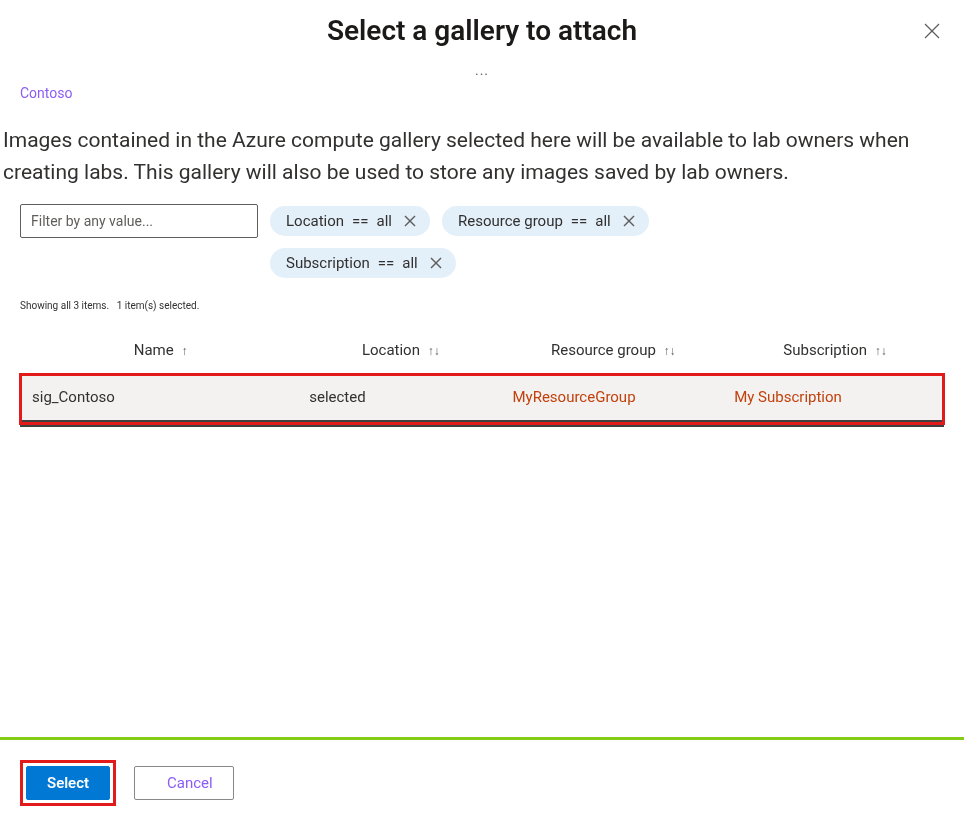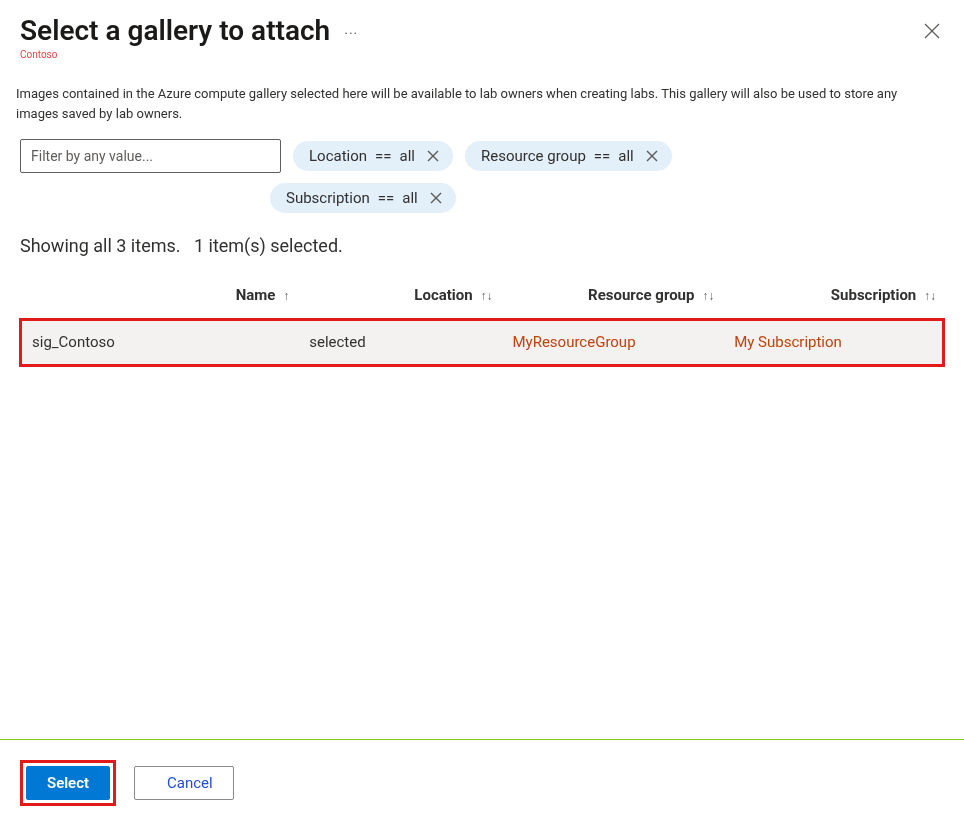--- a/index.html
+++ b/index.html
@@ -7,87 +7,87 @@
       font-family: "Segoe UI", -apple-system, BlinkMacSystemFont, Roboto, sans-serif;
       font-size: 14px;
       color: #323130;
       background: #fff;
       width: 964px;
       height: 828px;
       position: relative;
       overflow: hidden;
     }
     .header { padding: 14px 20px 6px 20px; position: relative; }
-    .title-row { display: flex; align-items: center; gap: 14px; }
+    .title-row { display: flex; align-items: center; gap: 14px; flex-direction: column; }
     .title { font-size: 28px; font-weight: 600; color: #1b1a19; }
     .ellipsis { color: #605e5c; font-size: 14px; letter-spacing: 1px; padding-top: 6px; }
     .close-btn {
       position: absolute; right: 20px; top: 20px;
       width: 24px; height: 24px;
       display: flex; align-items: center; justify-content: center;
       cursor: pointer; color: #605e5c; background: none; border: none;
     }
-    .subtitle { color: #ef4444; font-size: 10px; margin-top: 2px; }
-    .description { padding: 18px 20px 0 16px; font-size: 13px; line-height: 1.5; color: #323130; max-width: 940px; }
+    .subtitle { color: #8b5cf6; font-size: 14px; margin-top: 2px; }
+    .description { padding: 18px 20px 0 3px; font-size: 21px; line-height: 1.5; color: #323130; max-width: 940px; }
     .filters-row {
       display: flex; flex-wrap: wrap; align-items: center; gap: 12px;
       padding: 16px 20px 0 20px;
     }
     .filter-input {
-      width: 261px; height: 34px;
+      width: 238px; height: 34px;
       border: 1px solid #605e5c; border-radius: 2px;
       padding: 12px 10px; font-size: 14px; color: #323130;
       font-family: inherit;
     }
     .filter-input::placeholder { color: #605e5c; }
     .filter-pill {
       display: inline-flex; align-items: center; gap: 8px;
       background: #e3eff9; border-radius: 18px;
       padding: 6px 14px 6px 16px; font-size: 15px; color: #323130;
       cursor: pointer;
     }
     .filter-pill .bold { font-weight: 400; }
     .filter-pill .x { color: #605e5c; display: flex; align-items: center; margin-left: 4px; }
-    .status-text { padding: 22px 20px 8px 20px; font-size: 18px; color: #323130; }
+    .status-text { padding: 22px 20px 8px 20px; font-size: 10px; color: #323130; }
     .table-wrap { padding: 8px 20px 0 20px; }
     table { width: 100%; border-collapse: collapse; table-layout: fixed; }
     th {
-      text-align: right; font-weight: 700; font-size: 15px;
+      text-align: center; font-weight: 400; font-size: 15px;
       padding: 14px 8px 14px 12px; border-bottom: 1px solid #edebe9;
       color: #323130;
     }
     .sort-ind { color: #605e5c; font-size: 12px; margin-left: 4px; vertical-align: middle; }
     td {
       padding: 14px 8px 14px 12px; font-size: 15px;
-      border-bottom: 1px solid #404040;
+      border-bottom: 7px solid #404040;
     }
     tr.selected td { background: #f3f2f1; }
     tr.highlighted { outline: 3px solid #e21a1a; outline-offset: -2px; position: relative; }
     .link { color: #c2410c; cursor: pointer; }
     .col-name { width: 30%; }
     .col-loc { width: 22%; }
     .col-rg { width: 24%; }
     .col-sub { width: 24%; }
     .footer {
       position: absolute; left: 0; right: 0; bottom: 0;
-      border-top: 1px solid #84cc16;
+      border-top: 3px solid #84cc16;
       padding: 20px 20px 22px 20px;
       display: flex; gap: 18px; align-items: center;
       background: #fff;
     }
     .btn {
       height: 34px; padding: 0 20px; font-size: 15px;
       border-radius: 2px; cursor: pointer; font-family: inherit;
     }
     .btn-primary {
       background: #0078d4; color: #fff; border: 1px solid #0078d4; font-weight: 600;
     }
     .btn-primary-wrap { padding: 3px; border: 3px solid #e21a1a; display: inline-block; }
     .btn-secondary {
-      background: #fff; color: #1d4ed8; border: 1px solid #8a8886; padding-left: 32px;
+      background: #fff; color: #8b5cf6; border: 1px solid #8a8886; padding-left: 32px;
     }
     svg.x-svg { width: 12px; height: 12px; }
   </style>
 </head>
 <body>
 
 <div class="header">
   <div class="title-row">
     <div class="title">Select a gallery to attach</div>
     <div class="ellipsis">···</div>

